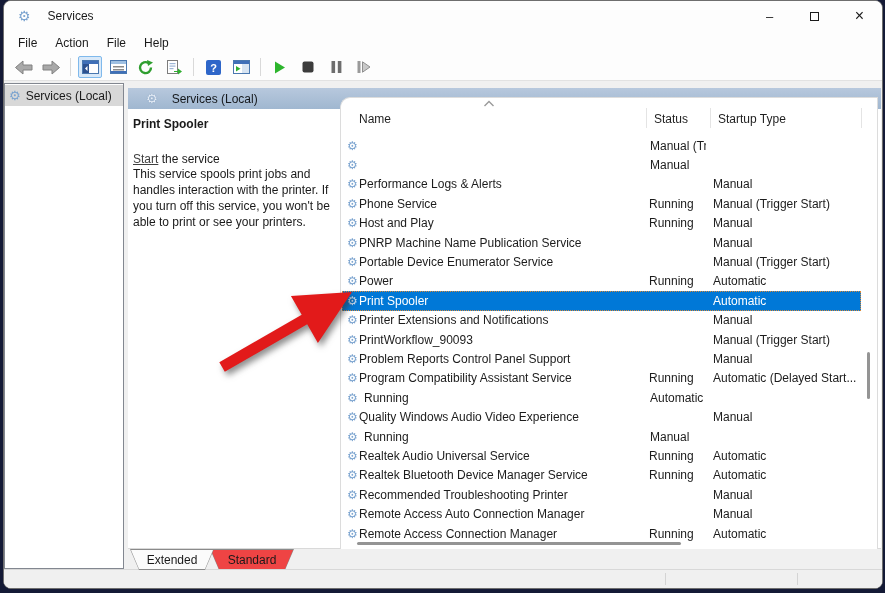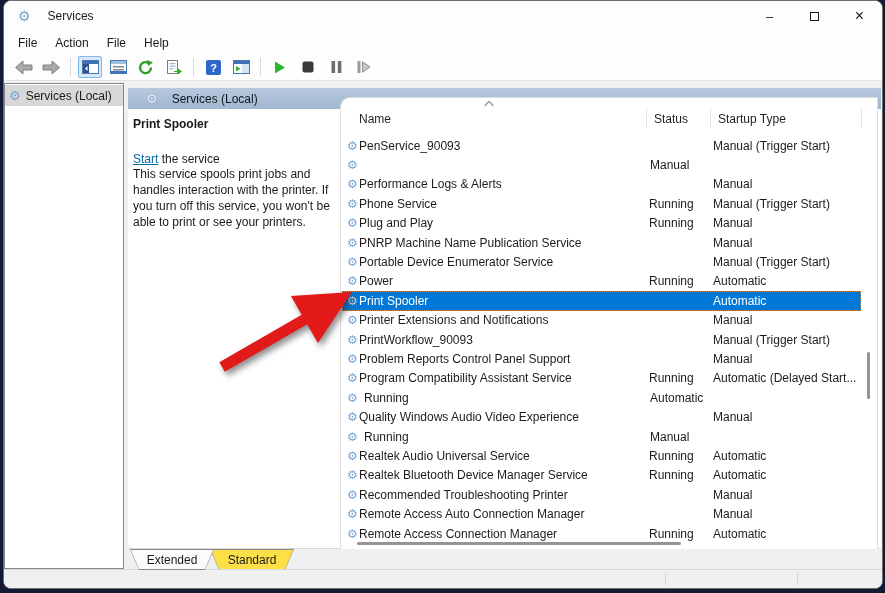--- a/index.html
+++ b/index.html
@@ -44,21 +44,21 @@
   .main-header { height:21px; background:linear-gradient(#b7c8dd,#a0b7d0);
                  display:flex; align-items:center; }
   .main-header .gear { margin-left:18px; font-size:13px; color:#e8eef6; text-shadow:0 0 1px #5d82ad; line-height:1; }
   .main-header .lbl { margin-left:14px; font-size:12px; color:#15181c; }
   .main-body { position:absolute; top:21px; left:0; right:0; bottom:0; background:#fff;
                border-bottom:1px solid #d9d9d9; }
 
   .desc-pane { position:absolute; left:5px; top:8px; width:206px; }
   .svc-title { font-size:12px; font-weight:bold; }
   .svc-action { margin-top:21px; font-size:12px; }
-  .svc-action .link { color:#0369a1; text-decoration:underline;margin-top:11px; }
+  .svc-action .link { color:#404040; text-decoration:underline;margin-top:11px; }
   .desc-label { margin-top:26px; font-size:12px; }
   .desc-text { margin-top:0px; font-size:12px; line-height:16px; width:206px; }
 
   
   .list-panel { position:absolute; top:9px; left:212px; right:3px; bottom:0;
                 background:#fff; border:1px solid #dcdcdc; border-bottom:none;
                 border-top-left-radius:10px; z-index:5; overflow:hidden; }
   .list-header { position:relative; height:37px; }
   .col-label { position:absolute; top:14px; font-size:12px; color:#1f1f1f; }
   .col-name { left:18px; } .col-status { left:313px; } .col-startup { left:377px; }
@@ -76,21 +76,21 @@
   .row.selected .gear { color:#cfe3f7; }
 
   .vscroll-thumb { position:absolute; right:7px; top:254px; width:3px; height:47px; background:#949494; border-radius:2px; }
   .hscroll-thumb { position:absolute; left:16px; top:444px; width:324px; height:3px; background:#949494; border-radius:2px; }
 
   
   .tabs { position:absolute; left:126px; top:468px; height:20px; display:flex; }
   .tab { position:relative; height:21px; margin-right:-4px; }
   .tab .shape { position:absolute; inset:0; background:#8a8a8a;
                 clip-path:polygon(0 0,100% 0,calc(100% - 9px) 100%,9px 100%); }
-  .tab .face { position:absolute; inset:1px; background:#fde047;
+  .tab .face { position:absolute; inset:1px; background:#ef4444;
                clip-path:polygon(0 0,100% 0,calc(100% - 8px) 100%,8px 100%);
                display:flex; align-items:center; justify-content:center; font-size:12px; }
   .tab.active .face { background:#fbfbfb; }
   .tab.active { z-index:2; }
 
   
   .statusbar { position:absolute; left:0; right:0; bottom:0; height:19px;
                background:#f0f0f0; border-top:1px solid #d8d8d8; }
   .sb-div { position:absolute; top:3px; bottom:3px; width:1px; background:#d4d4d4; }
 
@@ -238,21 +238,20 @@
           <span class="col-label col-name">Name</span>
           <span class="col-label col-status">Status</span>
           <span class="col-label col-startup">Startup Type</span>
           <span class="hdr-div" style="left:305px"></span>
           <span class="hdr-div" style="left:369px"></span>
           <span class="hdr-div" style="left:520px"></span>
         </div>
         <div class="rows">
   <div class="row">
     <span class="gear">⚙</span>
-    <span class="c-name">PenService_90093</span>
     <span class="c-status"></span>
     <span class="c-startup">Manual (Trigger Start)</span>
   </div>
 
   <div class="row">
     <span class="gear">⚙</span>
     <span class="c-status"></span>
     <span class="c-startup">Manual</span>
   </div>
 
@@ -265,21 +264,21 @@
 
   <div class="row">
     <span class="gear">⚙</span>
     <span class="c-name">Phone Service</span>
     <span class="c-status">Running</span>
     <span class="c-startup">Manual (Trigger Start)</span>
   </div>
 
   <div class="row">
     <span class="gear">⚙</span>
-    <span class="c-name">Plug and Play</span>
+    <span class="c-name">Host and Play</span>
     <span class="c-status">Running</span>
     <span class="c-startup">Manual</span>
   </div>
 
   <div class="row">
     <span class="gear">⚙</span>
     <span class="c-name">PNRP Machine Name Publication Service</span>
     <span class="c-status"></span>
     <span class="c-startup">Manual</span>
   </div>

